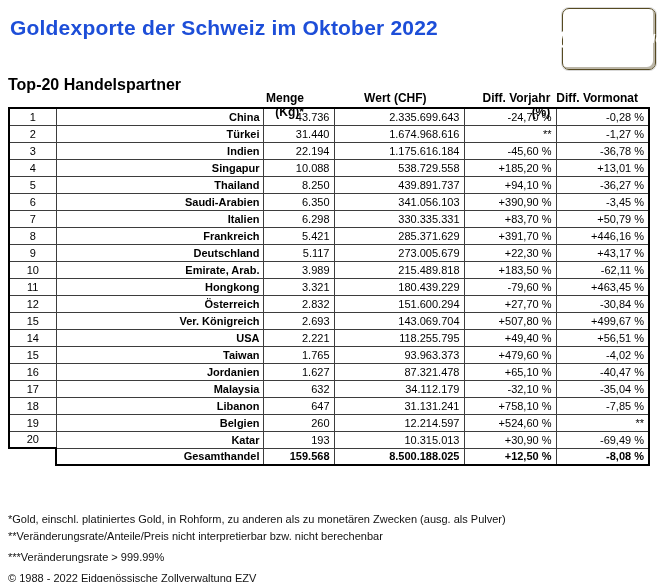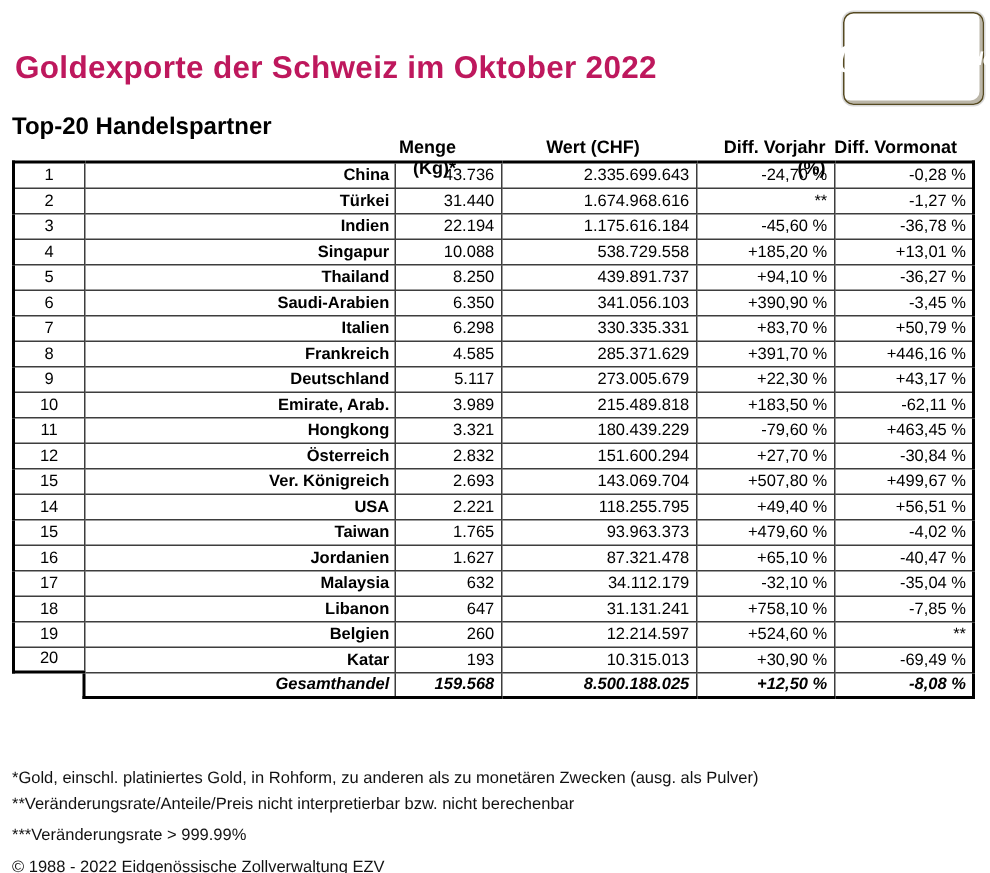--- a/index.html
+++ b/index.html
@@ -2,22 +2,22 @@
 <html><head>
 <meta charset="utf-8">
 <style>
   html,body{margin:0;padding:0;}
   body{
     width:660px;height:582px;position:relative;background:#ffffff;
     font-family:"Liberation Sans","DejaVu Sans",sans-serif;color:#000;
     overflow:hidden;
   }
   .title{
-    position:absolute;left:10px;top:34px;
-    font-size:21px;font-weight:bold;color:#be185d;letter-spacing:0.2px;
+    position:absolute;left:10px;top:16px;
+    font-size:21px;font-weight:bold;color:#1d4ed8;letter-spacing:0.2px;
   }
   .logo{
     position:absolute;left:562px;top:8px;width:92px;height:60px;
     border-radius:7px;border:1px solid #564a22;
     box-shadow:inset 1px 1px 0 rgba(255,255,255,0.45), inset -2px -2px 0 rgba(60,45,5,0.35), 0 0 0 1px #d9d9d9;
     display:flex;align-items:center;justify-content:center;
     color:#fff;font-style:italic;white-space:nowrap;
   }
   .logo .big-g{font-family:"DejaVu Serif","Liberation Serif",serif;font-size:25px;font-weight:bold;line-height:1;margin-right:1px;}
   .logo .rest{font-size:12.5px;font-weight:bold;}
@@ -40,21 +40,21 @@
     border-collapse:collapse;table-layout:fixed;width:640px;
     font-size:11px;
   }
   td{
     border:1px solid #3d3d3d;height:17px;padding:0 3px;
     overflow:hidden;white-space:nowrap;box-sizing:border-box;
   }
   td.c-rank{text-align:center;}
   td.c-country{font-weight:bold;text-align:right;padding-left:4px;}
   td.c-num{text-align:right;padding-right:4px;}
-  tr.total td{font-weight:bold;font-style:italic;}
+  tr.total td{font-weight:bold;}
   td.outer-t{border-top:2px solid #000;}
   td.outer-l{border-left:2px solid #000;}
   td.outer-r{border-right:2px solid #000;padding-left:28px;}
   td.outer-b{border-bottom:2px solid #000;}
   td.no-border{border:none;}
   .footnotes{
     position:absolute;left:8px;top:513px;width:644px;font-size:11px;color:#111;
   }
   .footnotes .fn{margin:0 0 5px 0;}
   .footnotes .fn3{margin-top:9px;}
@@ -142,21 +142,21 @@
         <td class="c-rank outer-l">7</td>
         <td class="c-country">Italien</td>
         <td class="c-num">6.298</td>
         <td class="c-num">330.335.331</td>
         <td class="c-num">+83,70 %</td>
         <td class="c-num outer-r">+50,79 %</td>
       </tr>
       <tr>
         <td class="c-rank outer-l">8</td>
         <td class="c-country">Frankreich</td>
-        <td class="c-num">4.585</td>
+        <td class="c-num">5.421</td>
         <td class="c-num">285.371.629</td>
         <td class="c-num">+391,70 %</td>
         <td class="c-num outer-r">+446,16 %</td>
       </tr>
       <tr>
         <td class="c-rank outer-l">9</td>
         <td class="c-country">Deutschland</td>
         <td class="c-num">5.117</td>
         <td class="c-num">273.005.679</td>
         <td class="c-num">+22,30 %</td>

